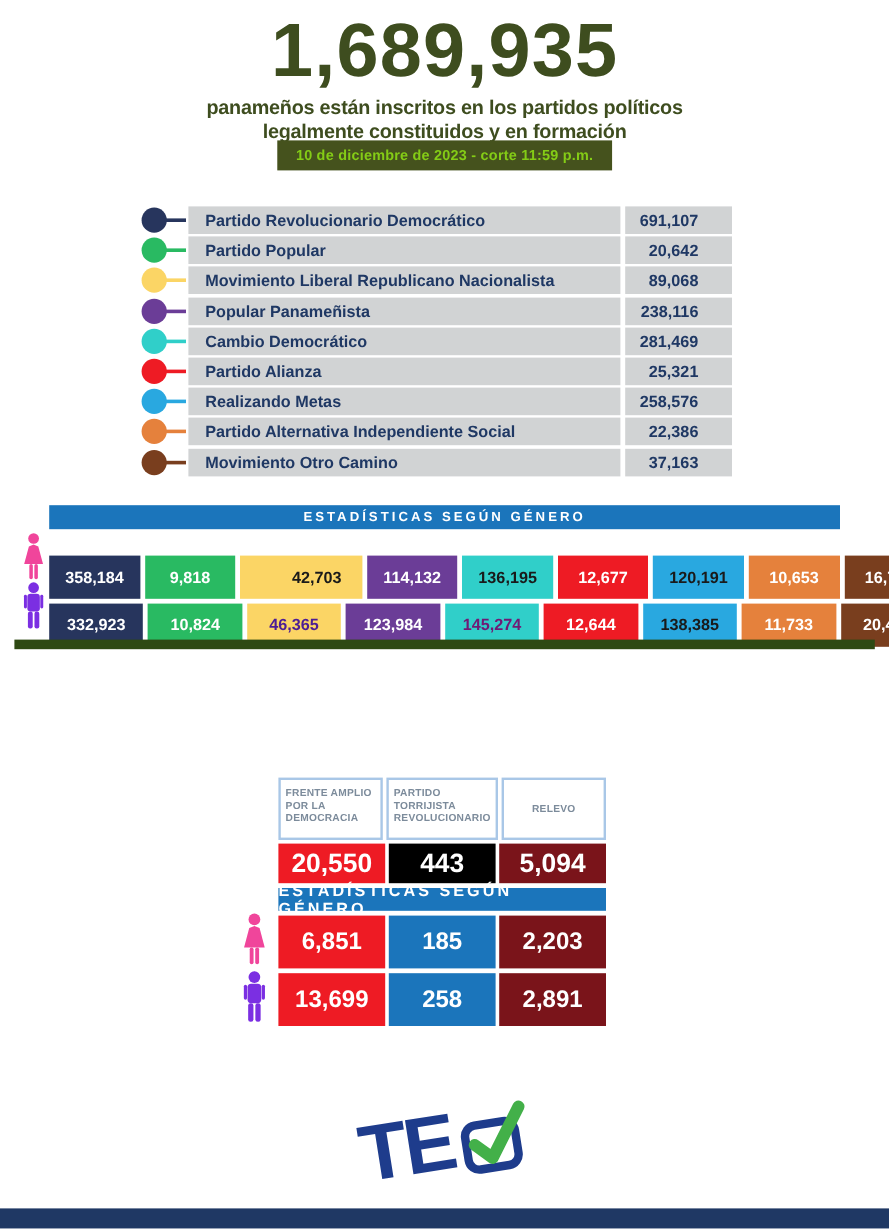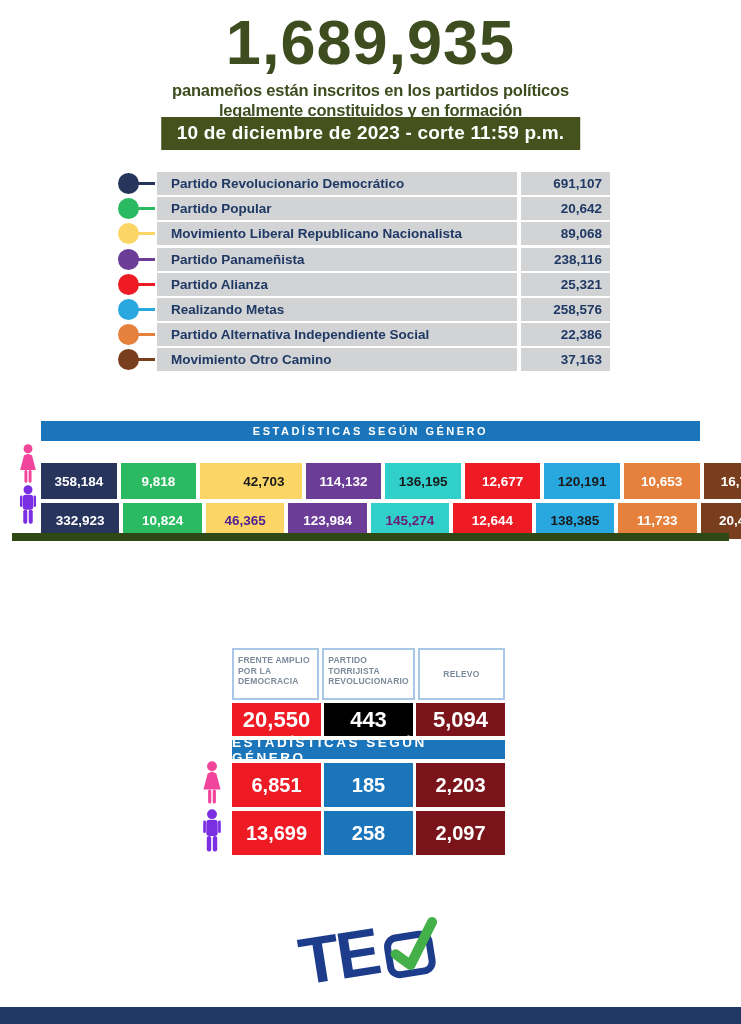--- a/index.html
+++ b/index.html
@@ -12,40 +12,40 @@
   .total {
     position:absolute; top:6px; left:0; width:100%; text-align:center;
     font-size:63px; font-weight:bold; letter-spacing:1px;
   }
   .subtitle {
     position:absolute; top:80px; left:0; width:100%; text-align:center;
     font-size:16.5px; font-weight:bold; line-height:20px; letter-spacing:-0.2px;
   }
   .badge {
     position:absolute; top:117px; left:50%; transform:translateX(-50%);
-    color:#ffffff; font-size:19px; font-weight:bold; letter-spacing:0.2px;
+    color:#84cc16; font-size:12px; font-weight:bold; letter-spacing:0.2px;
     padding:5px 16px 6px; white-space:nowrap;
   }
 
   
   .party-list {
     position:absolute; top:172px; left:118px; width:492px;
     display:flex; flex-direction:column; gap:2.2px;
   }
   .party-row { display:flex; height:23px; }
   .bullet-wrap { position:relative; flex:0 0 39px; }
   .dot { position:absolute; left:0; top:1px; width:21px; height:21px; border-radius:50%; }
   .dash { position:absolute; left:19px; top:10px; width:18px; height:3px; }
   .party-name {
     flex:0 0 360px; display:flex; align-items:center; box-sizing:border-box;
     padding-left:14px; margin-right:4px; font-weight:bold; font-size:13.5px;
   }
   .party-value {
     flex:1; display:flex; align-items:center; justify-content:flex-end;
-    box-sizing:border-box; padding-right:8px; font-weight:bold; font-size:13.5px;
+    box-sizing:border-box; padding-right:28px; font-weight:bold; font-size:13.5px;
   }
 
   
   .gender-bar {
     position:absolute; left:41px; top:421px; width:659px; height:20px;
     display:flex; align-items:center; justify-content:center;
     color:#fff; font-weight:bold; font-size:11px; letter-spacing:2.5px;
   }
   .gender-rows { position:absolute; left:41px; top:463px; width:738px; }
   .grow { display:flex; gap:4px; height:36px; margin-bottom:3.5px; }
@@ -130,22 +130,30 @@
           <span class="dash" style="background-color: rgb(251, 213, 101);"></span>
         </span>
       <span class="party-name" style="background-color: rgb(209, 211, 212);">Movimiento Liberal Republicano Nacionalista</span>
       <span class="party-value" style="background-color: rgb(209, 211, 212);">89,068</span>
     </div>
     <div class="party-row">
       <span class="bullet-wrap">
           <span class="dot" style="background-color: rgb(107, 61, 151);"></span>
           <span class="dash" style="background-color: rgb(107, 61, 151);"></span>
         </span>
-      <span class="party-name" style="background-color: rgb(209, 211, 212);">Partido Panameñista</span>
+      <span class="party-name" style="background-color: rgb(209, 211, 212);">Popular Panameñista</span>
       <span class="party-value" style="background-color: rgb(209, 211, 212);">238,116</span>
+    </div>
+    <div class="party-row">
+      <span class="bullet-wrap">
+          <span class="dot" style="background-color: rgb(48, 207, 201);"></span>
+          <span class="dash" style="background-color: rgb(48, 207, 201);"></span>
+        </span>
+      <span class="party-name" style="background-color: rgb(209, 211, 212);">Cambio Democrático</span>
+      <span class="party-value" style="background-color: rgb(209, 211, 212);">281,469</span>
     </div>
     <div class="party-row">
       <span class="bullet-wrap">
           <span class="dot" style="background-color: rgb(238, 27, 36);"></span>
           <span class="dash" style="background-color: rgb(238, 27, 36);"></span>
         </span>
       <span class="party-name" style="background-color: rgb(209, 211, 212);">Partido Alianza</span>
       <span class="party-value" style="background-color: rgb(209, 211, 212);">25,321</span>
     </div>
     <div class="party-row">
@@ -236,21 +244,21 @@
     </div>
     <div class="f-gbar" style="background-color: rgb(27, 117, 187);">ESTADÍSTICAS SEGÚN GÉNERO</div>
     <div class="frow f-g">
       <div class="fcell" style="background-color: rgb(238, 27, 36);">6,851</div>
       <div class="fcell" style="background-color: rgb(27, 117, 187);">185</div>
       <div class="fcell" style="background-color: rgb(122, 20, 26);">2,203</div>
     </div>
     <div class="frow f-g">
       <div class="fcell" style="background-color: rgb(238, 27, 36);">13,699</div>
       <div class="fcell" style="background-color: rgb(27, 117, 187);">258</div>
-      <div class="fcell" style="background-color: rgb(122, 20, 26);">2,097</div>
+      <div class="fcell" style="background-color: rgb(122, 20, 26);">2,891</div>
     </div>
 
     <span class="person-icon icon-f-form" style="color: rgb(240, 69, 155);">
       <svg viewBox="0 0 24 46">
           <circle cx="12" cy="5.2" r="4.9" fill="currentColor"></circle>
           <polygon points="12,10.6 16.3,12.4 20.6,28.5 3.4,28.5 7.7,12.4" fill="currentColor"></polygon>
           <rect x="8.1" y="28.5" width="3.2" height="14" rx="1.6" fill="currentColor"></rect>
           <rect x="12.7" y="28.5" width="3.2" height="14" rx="1.6" fill="currentColor"></rect>
         </svg>
     </span>

